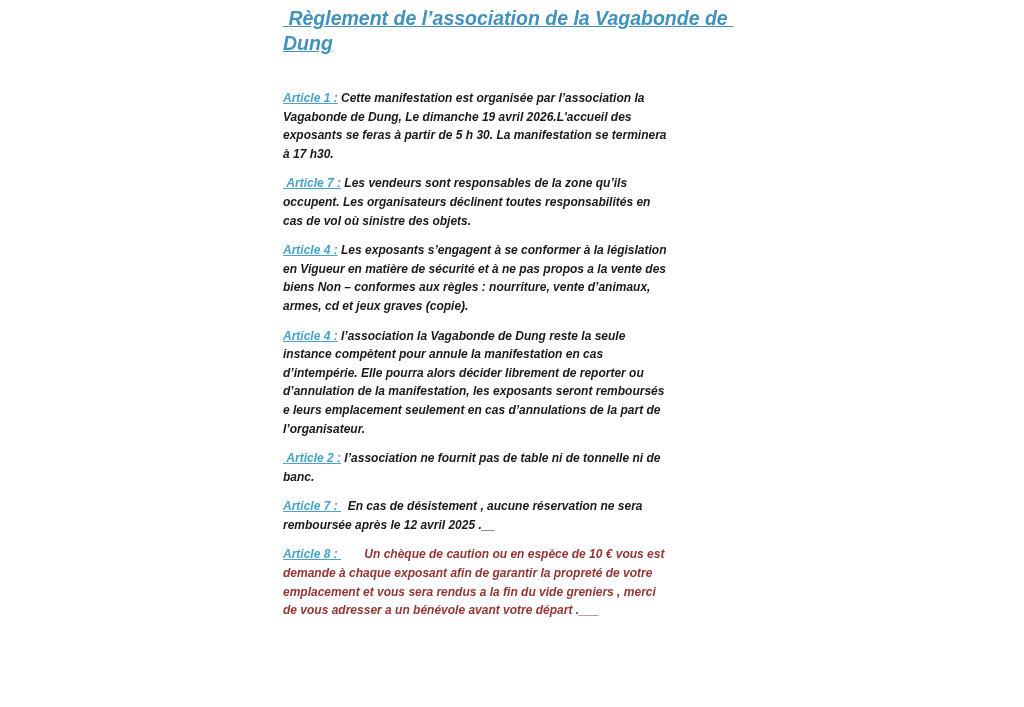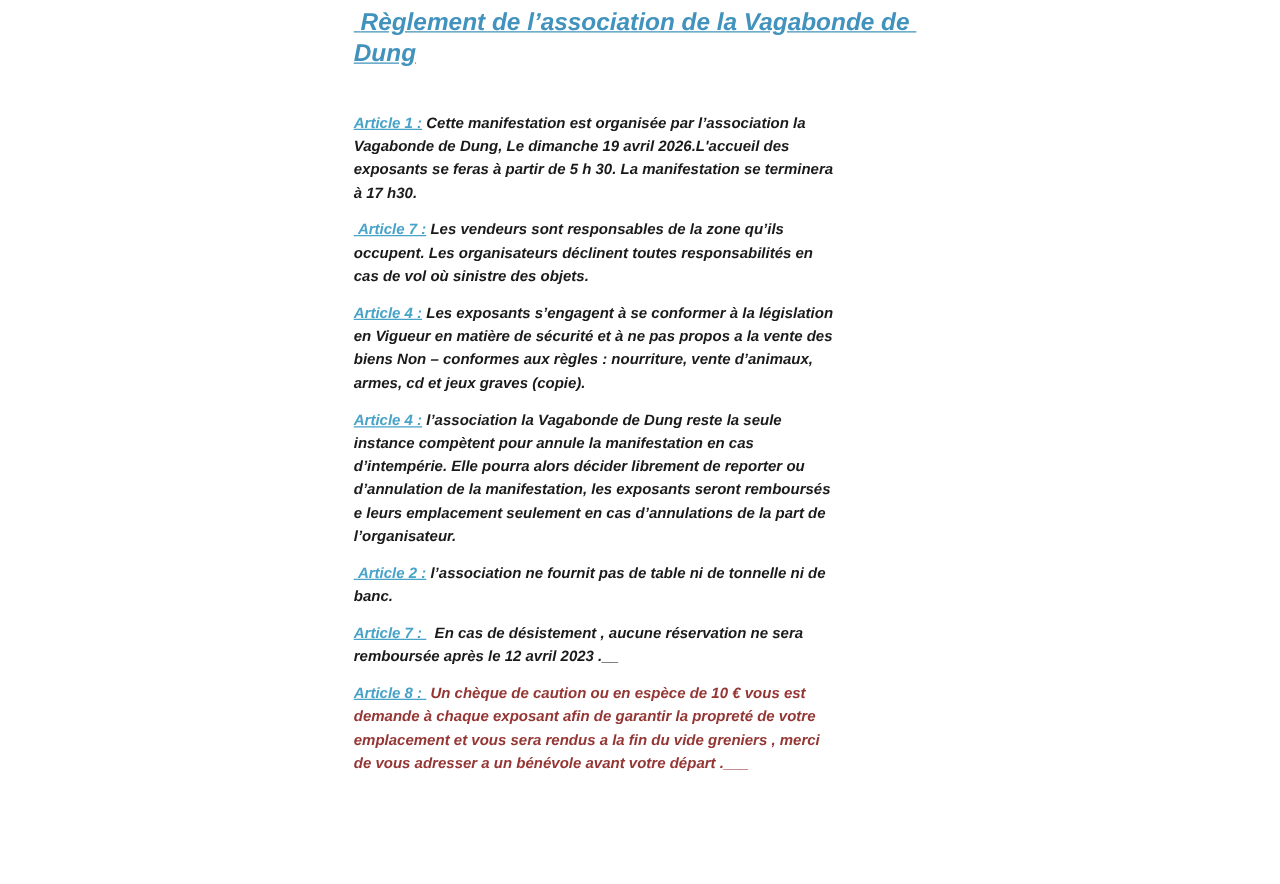--- a/index.html
+++ b/index.html
@@ -13,21 +13,21 @@
   }
   .title{
     font-size:19.5px;line-height:25px;margin:0 0 33px 0;
     color:#4192bc;text-decoration:underline;white-space:pre-wrap;
     font-weight:bold;
   }
   .article{
     margin:0 0 11px 0;font-size:12px;line-height:18.6px;white-space:pre-wrap;
   }
   .label{color:#47a3c8;text-decoration:underline;}
-  .red{color:#943634;}
+  .red{color:#943634;margin-left:20px;}
 </style>
 </head>
 <body>
 
 <div class="content">
   <h1 class="title"> Règlement de l’association de la Vagabonde de 
 Dung</h1>
 
   <p class="article"><span class="label">Article 1 :</span><span class="body"> Cette manifestation est organisée par l’association la
 Vagabonde de Dung, Le dimanche 19 avril 2026.L'accueil des
@@ -48,19 +48,19 @@
 instance compètent pour annule la manifestation en cas
 d’intempérie. Elle pourra alors décider librement de reporter ou
 d’annulation de la manifestation, les exposants seront remboursés
 e leurs emplacement seulement en cas d’annulations de la part de
 l’organisateur.</span></p>
 
   <p class="article"><span class="label"> Article 2 :</span><span class="body"> l’association ne fournit pas de table ni de tonnelle ni de
 banc.</span></p>
 
   <p class="article"><span class="label">Article 7 : </span><span class="body">  En cas de désistement , aucune réservation ne sera
-remboursée après le 12 avril 2023 .__</span></p>
+remboursée après le 12 avril 2025 .__</span></p>
 
   <p class="article"><span class="label">Article 8 : </span><span class="body red"> Un chèque de caution ou en espèce de 10 € vous est
 demande à chaque exposant afin de garantir la propreté de votre
 emplacement et vous sera rendus a la fin du vide greniers , merci
 de vous adresser a un bénévole avant votre départ .___</span></p>
 </div>
 
 </body></html>

